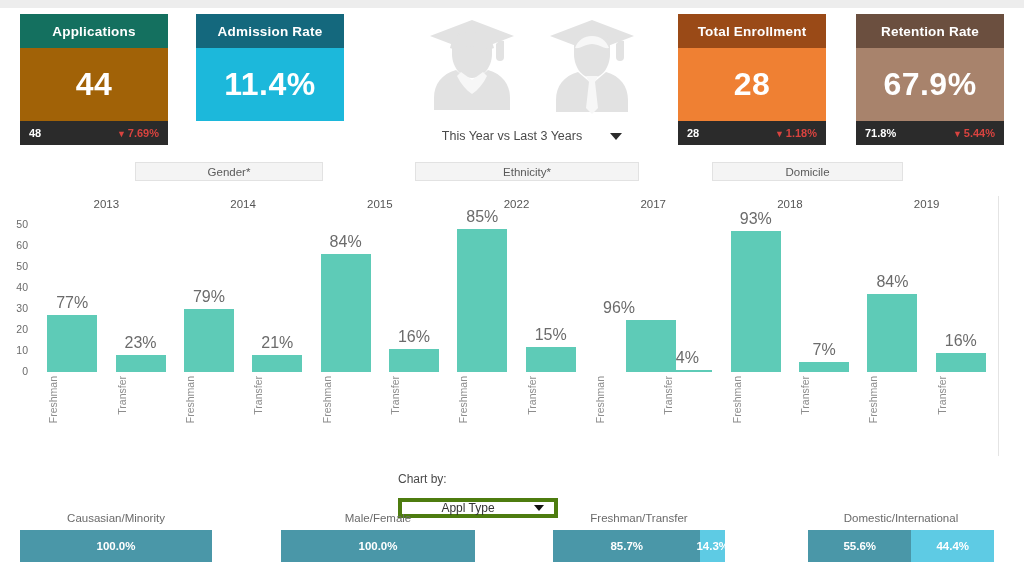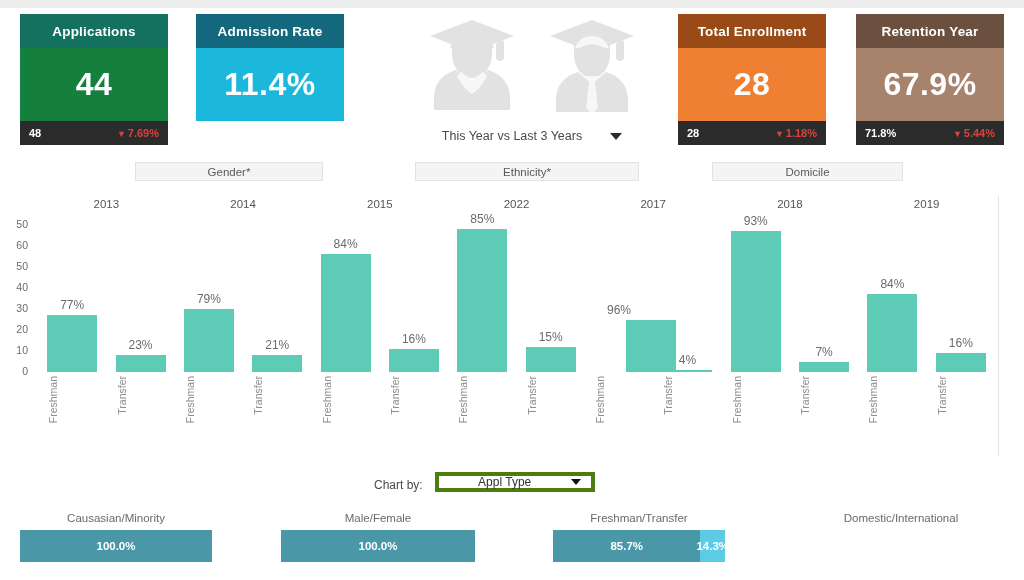--- a/index.html
+++ b/index.html
@@ -60,28 +60,28 @@
   .chart-years { position:absolute; left:0; top:0; width:999px; height:20px; }
   .yearlbl { position:absolute; top:2px; font-size:11.5px; color:#555; text-align:center;
              width:80px; }
   .yaxis { position:absolute; left:0px; top:0; width:34px; height:260px; }
   .ytick { position:absolute; right:6px; font-size:10.5px; color:#6b6b6b;
            transform:translateY(-50%); }
   .plot { position:absolute; left:38px; top:0; right:4px; height:260px; }
   .bar-group { position:absolute; bottom:84px; width:50px; }
   .bar { width:50px; background:#5ecbb7; }
   .bar-lbl { position:absolute; bottom:100%; left:0; width:50px; text-align:center;
-             font-size:12px; color:#6b6b6b; margin-bottom:3px; white-space:nowrap; }
+             font-size:16px; color:#6b6b6b; margin-bottom:3px; white-space:nowrap; }
   .cat-lbl { position:absolute; top:100%; left:0; width:50px; margin-top:4px;
              font-size:10.5px; color:#8d8d8d;
              writing-mode:vertical-rl; transform:rotate(180deg);
              display:flex; justify-content:flex-end; }
 
   
-  .chartby { position:absolute; left:374px; top:472px; display:flex; align-items:flex-end; gap:12px; }
+  .chartby { position:absolute; left:398px; top:472px; display:flex; align-items:flex-start; gap:12px;flex-direction:column; }
   .chartby-label { font-size:12px; color:#4a4a4a; }
   .chartby-select { width:160px; height:20px; border:4px solid #4d7c0f; background:#fff;
                     display:flex; align-items:center; position:relative; cursor:pointer; }
   .chartby-value { flex:1; text-align:center; font-size:12px; color:#333; }
   .chartby-caret { width:0;height:0;border-left:5px solid transparent;border-right:5px solid transparent;
                    border-top:6px solid #111; margin-right:10px; }
 
   
   .split { position:absolute; top:512px; }
   .split-title { font-size:11.5px; color:#6a6a6a; text-align:center; margin-bottom:6px; }
@@ -95,21 +95,21 @@
 </style>
 </head>
 <body>
 
 <div id="app">
 
   <div class="topstrip"></div>
 
   <div class="kpi" id="kpi-applications">
     <div class="kpi-head" style="background: rgb(20, 112, 95);">Applications</div>
-    <div class="kpi-body" style="background: #15803d;">
+    <div class="kpi-body" style="background: #a16207;">
       <span class="kpi-value">44</span>
     </div>
     <div class="kpi-foot">
       <span class="kpi-prev">48</span>
       <span class="kpi-delta"><span class="tri">▼</span><span>7.69%</span></span>
     </div>
   </div>
 
   <div class="kpi" id="kpi-admission">
     <div class="kpi-head" style="background: rgb(20, 104, 125);">Admission Rate</div>
@@ -123,21 +123,21 @@
     <div class="kpi-body" style="background: rgb(239, 128, 51);">
       <span class="kpi-value">28</span>
     </div>
     <div class="kpi-foot">
       <span class="kpi-prev">28</span>
       <span class="kpi-delta"><span class="tri">▼</span><span>1.18%</span></span>
     </div>
   </div>
 
   <div class="kpi" id="kpi-retention">
-    <div class="kpi-head" style="background: rgb(107, 79, 63);">Retention Year</div>
+    <div class="kpi-head" style="background: rgb(107, 79, 63);">Retention Rate</div>
     <div class="kpi-body" style="background: rgb(168, 131, 108);">
       <span class="kpi-value">67.9%</span>
     </div>
     <div class="kpi-foot">
       <span class="kpi-prev">71.8%</span>
       <span class="kpi-delta"><span class="tri">▼</span><span>5.44%</span></span>
     </div>
   </div>
 
   <div class="grad-wrap">
@@ -294,15 +294,19 @@
   </div>
   <div class="split" id="split-appltype">
     <div class="split-title">Freshman/Transfer</div>
     <div class="split-bar">
         <div class="seg" style="width: 85.7%; background: rgb(74, 151, 168);">85.7%</div>
         <div class="seg" style="width: 14.3%; background: rgb(94, 203, 228);">14.3%</div>
       </div>
   </div>
   <div class="split" id="split-domicile">
     <div class="split-title">Domestic/International</div>
+    <div class="split-bar">
+        <div class="seg" style="width: 55.6%; background: rgb(74, 151, 168);">55.6%</div>
+        <div class="seg" style="width: 44.4%; background: rgb(94, 203, 228);">44.4%</div>
+      </div>
   </div>
 
 </div>
 
 </body></html>

